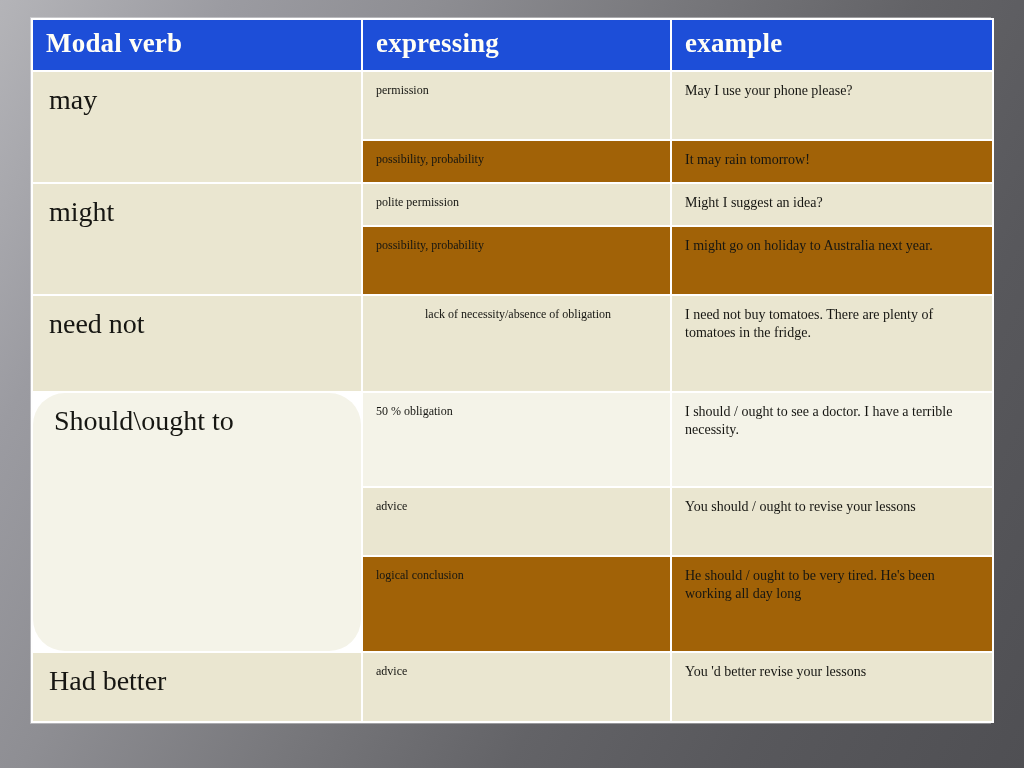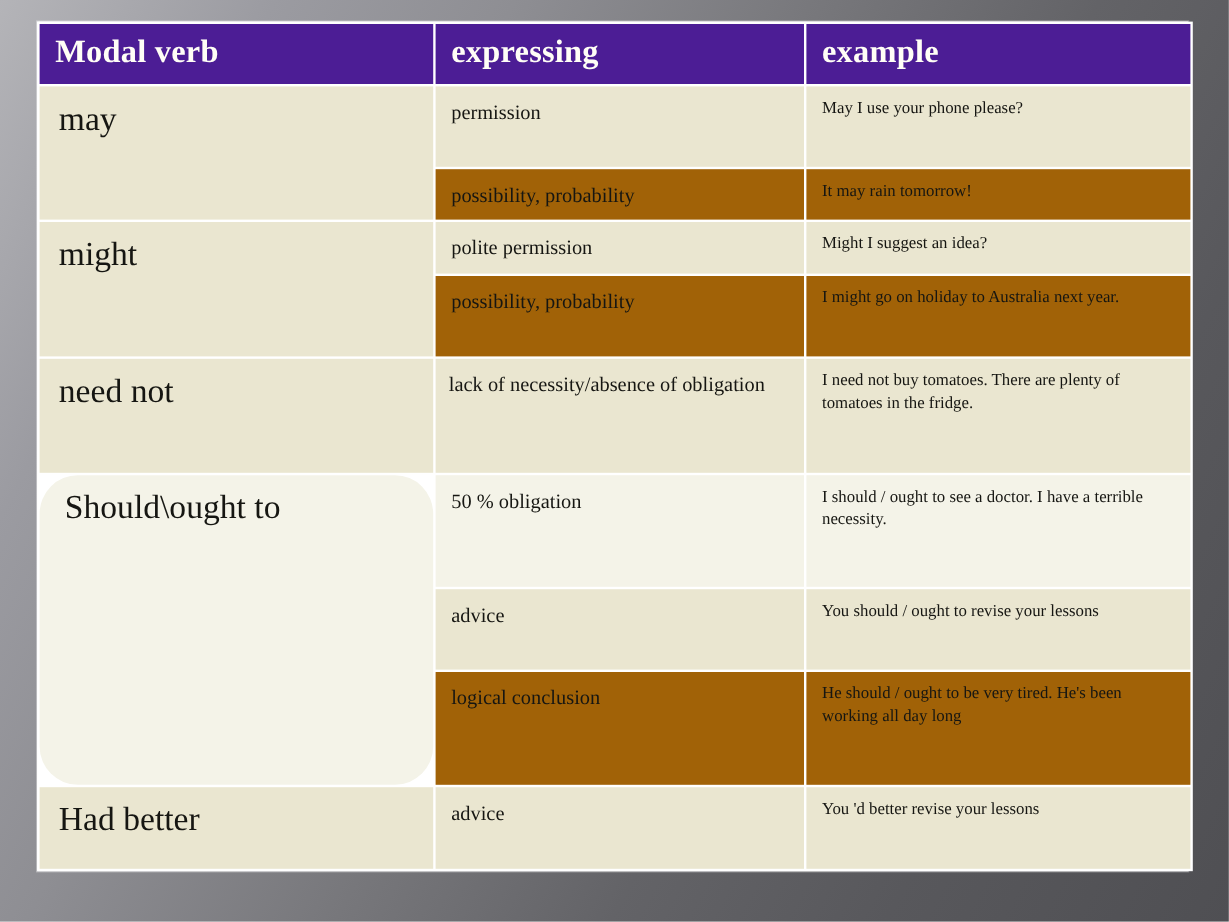--- a/index.html
+++ b/index.html
@@ -43,21 +43,21 @@
   table.modal-table col.c3 { width: 320px; }
 
   th, td {
     vertical-align: top;
     padding: 7px 11px 9px 13px;
     color: #161612;
   }
 
   
   thead th {
-    background: #4c1d95;
+    background: #1d4ed8;
     color: #fffef6;
     font-size: 27px;
     font-weight: bold;
     line-height: 1.1;
     padding: 9px 11px 11px 13px;
     text-align: left;
     letter-spacing: 0.2px;
   }
 
   
@@ -65,25 +65,25 @@
     font-size: 28px;
     line-height: 1.15;
     padding-top: 12px;
     padding-left: 16px;
     white-space: nowrap;
   }
   td.verb.indent { padding-left: 21px; border-radius: 32px; }
 
   
   td.expr {
-    font-size: 17px;
+    font-size: 12px;
     line-height: 1.33;
     padding-top: 11px;
   }
-  td.expr.center { text-align: left; padding-left: 11px; padding-right: 8px; }
+  td.expr.center { text-align: center; padding-left: 11px; padding-right: 8px; }
 
   
   td.exmp {
     font-size: 14px;
     line-height: 1.33;
     padding-top: 10px;
   }
 
   
   .tint-dark  { background: #eae6d0; font-family: Liberation Serif, serif; }

